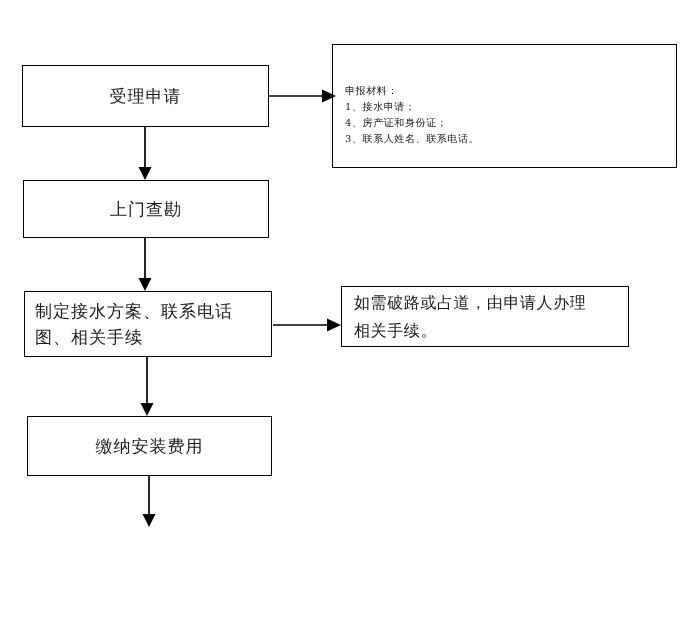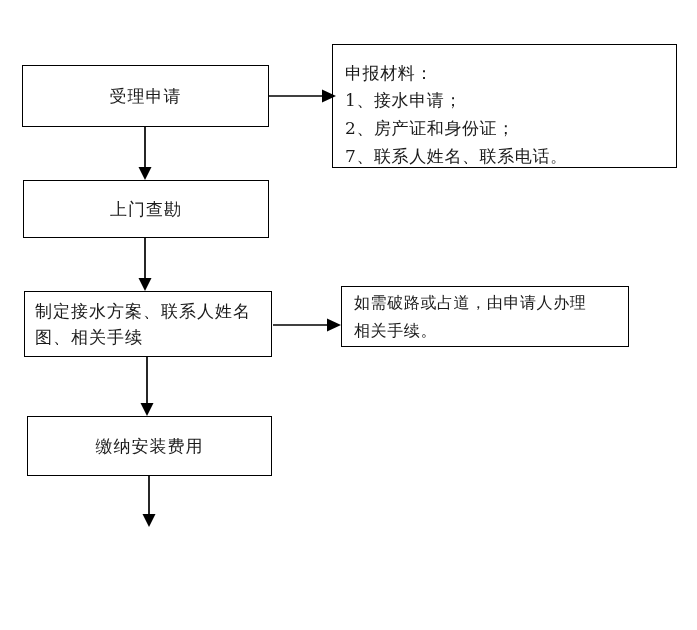--- a/index.html
+++ b/index.html
@@ -35,21 +35,21 @@
     text-align: left;
     align-items: center;
     padding: 2px 10px;
   }
   .note {
     position: absolute;
     box-sizing: border-box;
     border: 1.6px solid #000000;
     background: #ffffff;
     color: #1a1a1a;
-    font-size: 17px;
+    font-size: 10px;
     line-height: 1.62;
     letter-spacing: 0.6px;
     padding: 24px 10px 6px 12px;
     display: flex;
     flex-direction: column;
     justify-content: center;
     text-align: left;
   }
   .note.tight {
     padding: 6px 8px 6px 12px;
@@ -80,22 +80,22 @@
 
 <div id="canvas">
 
   <div class="node" style="left:22px; top:65px; width:247px; height:62px;">
     <span class="box-text">受理申请</span>
   </div>
 
   <div class="note" style="left:332px; top:44px; width:345px; height:124px;">
     <span class="note-line">申报材料：</span>
     <span class="note-line">1、接水申请；</span>
-    <span class="note-line">2、房产证和身份证；</span>
-    <span class="note-line">7、联系人姓名、联系电话。</span>
+    <span class="note-line">4、房产证和身份证；</span>
+    <span class="note-line">3、联系人姓名、联系电话。</span>
   </div>
 
   <svg class="conn" style="left:268px; top:82px; width:70px; height:28px;">
     <line x1="1" y1="14" x2="54" y2="14"></line>
     <polygon points="54,7.5 68,14 54,20.5"></polygon>
   </svg>
 
   <svg class="conn" style="left:131px; top:127px; width:28px; height:54px;">
     <line x1="14" y1="0" x2="14" y2="40"></line>
     <polygon points="7.5,40 20.5,40 14,53"></polygon>
@@ -105,21 +105,21 @@
     <span class="box-text">上门查勘</span>
   </div>
 
   <svg class="conn" style="left:131px; top:238px; width:28px; height:54px;">
     <line x1="14" y1="0" x2="14" y2="40"></line>
     <polygon points="7.5,40 20.5,40 14,53"></polygon>
   </svg>
 
   <div class="node left-align" style="left:24px; top:291px; width:248px; height:66px;">
     <span>
-      <span class="box-text">制定接水方案、联系人姓名</span>
+      <span class="box-text">制定接水方案、联系电话</span>
       <span class="box-text">图、相关手续</span>
     </span>
   </div>
 
   <div class="note tight" style="left:341px; top:286px; width:288px; height:61px;">
     <span class="note-line">如需破路或占道，由申请人办理</span>
     <span class="note-line">相关手续。</span>
   </div>
 
   <svg class="conn" style="left:272px; top:311px; width:72px; height:28px;">

